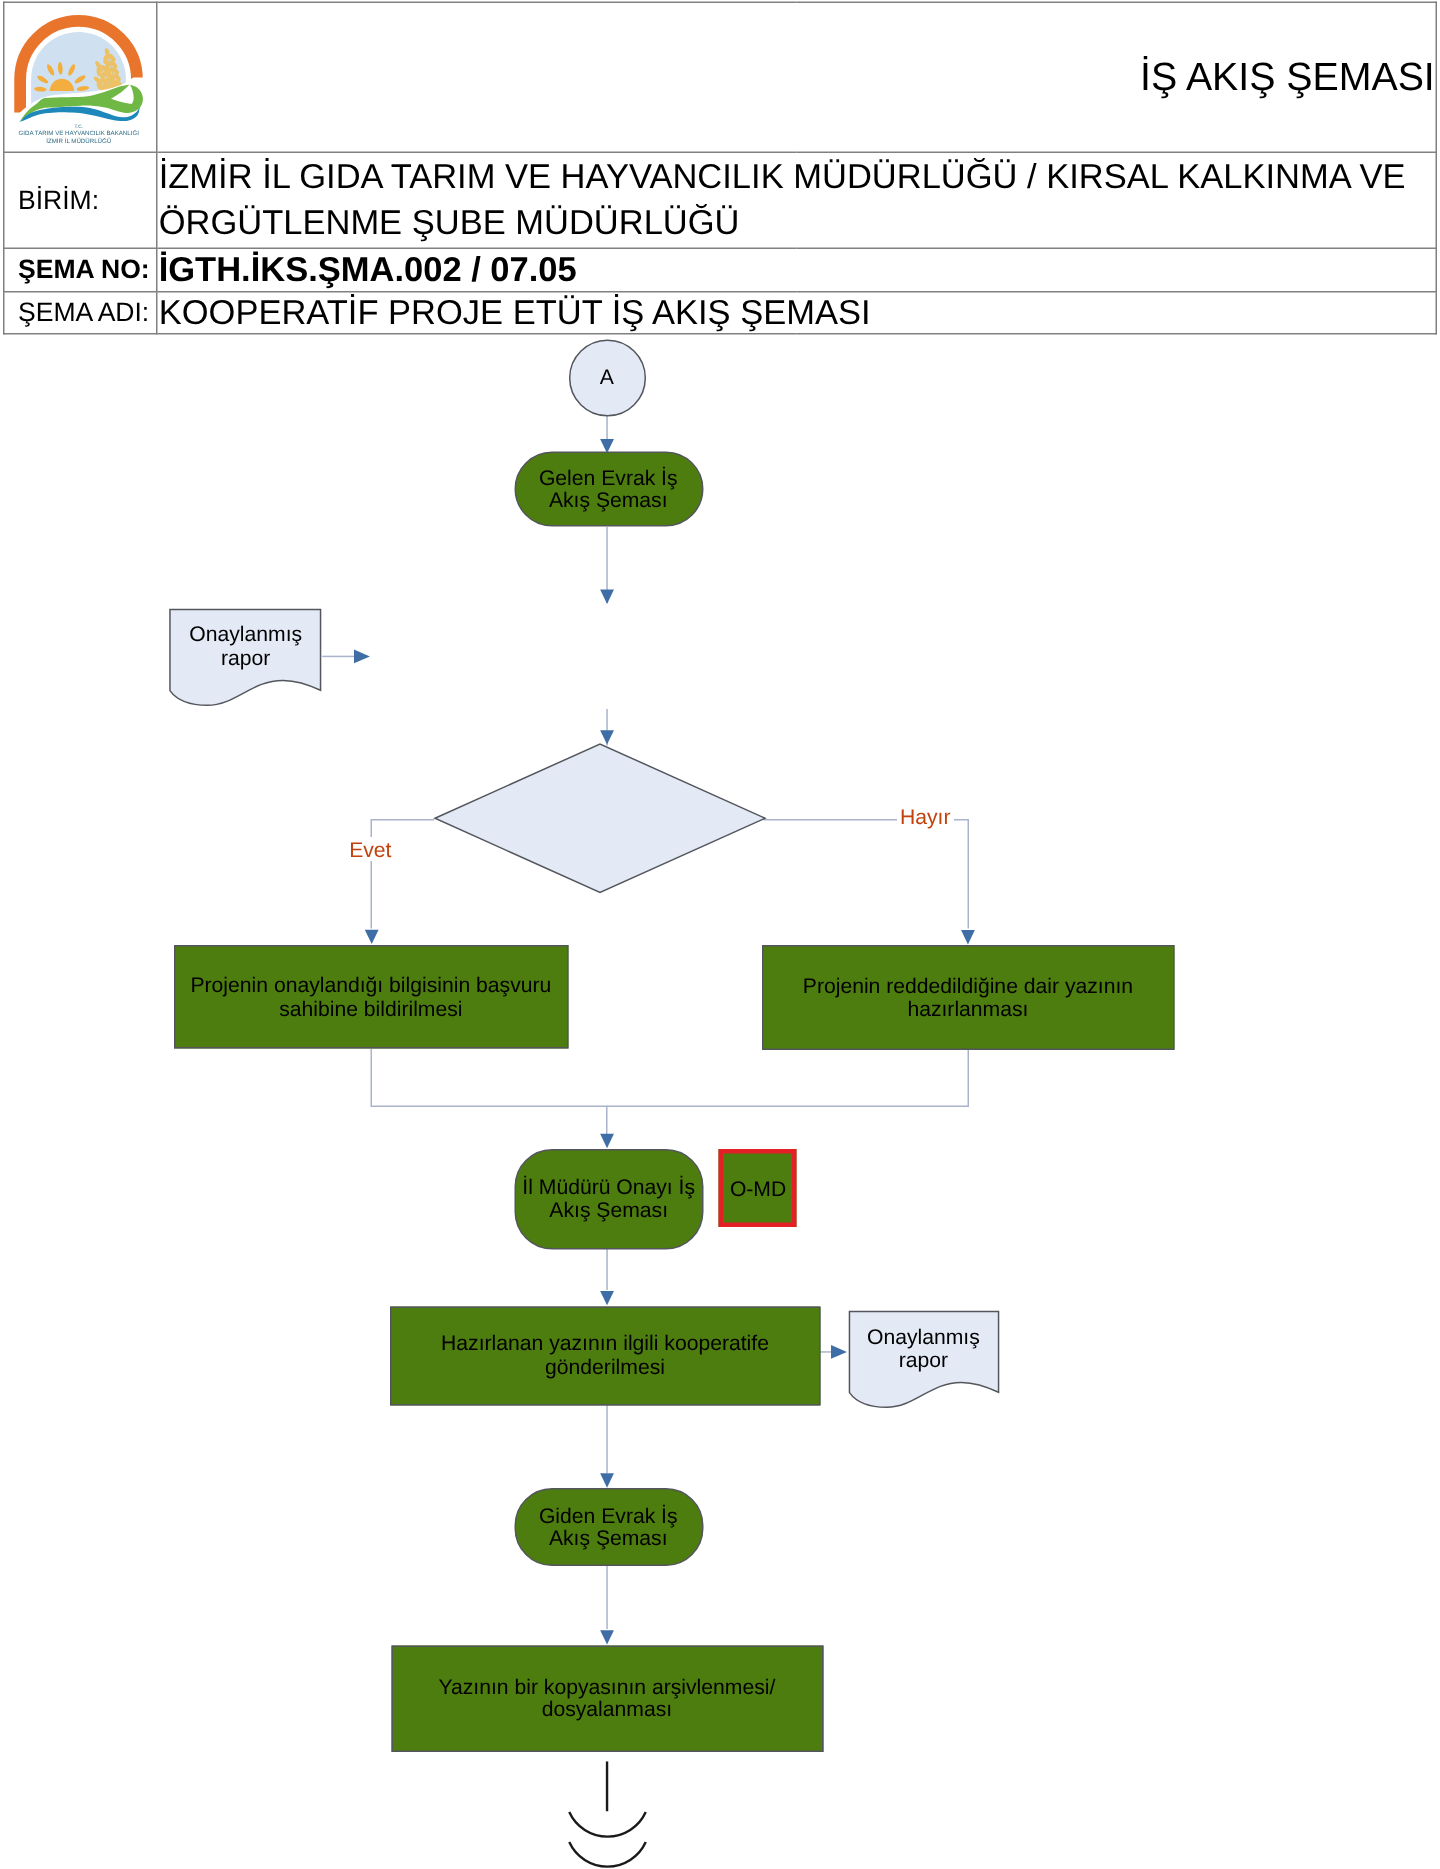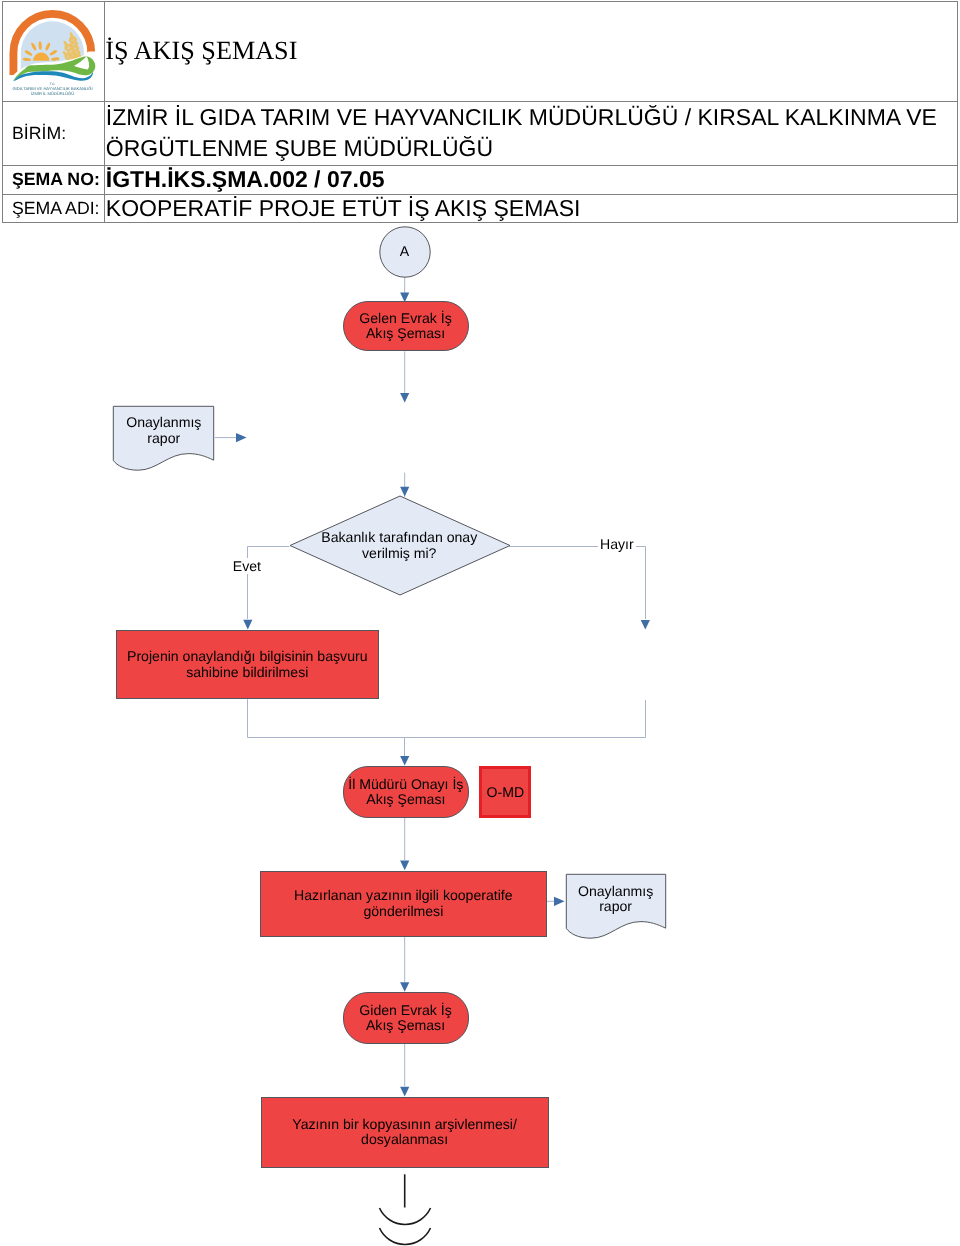--- a/index.html
+++ b/index.html
@@ -12,33 +12,33 @@
   
   #hdr{position:absolute;left:2px;top:1px;width:955.5px;height:199px;
        border-collapse:collapse;table-layout:fixed;}
   #hdr td{border:1px solid #808080;padding:0;vertical-align:middle;}
   #hdr tr.r0 td{height:98.6px;}
   #hdr tr.r1 td{height:49.5px;}
   #hdr tr.r2 td{height:25.2px;line-height:1.2;font-weight:bold;}
   #hdr tr.r3 td{height:24.9px;line-height:1.2;margin-top:25px;}
   .c-logo{width:101.3px;text-align:center;line-height:0;font-size:0;}
   .c-lbl{width:101.3px;}
-  .c-title{text-align:left;line-height:0;font-family:Liberation Serif, serif;}
+  .c-title{text-align:right;line-height:0;}
   .title-txt{font-size:26.2px;letter-spacing:0px;line-height:1;display:block;}
   #hdr td.lbl{font-size:17.7px;padding-left:9px;box-sizing:border-box;white-space:nowrap;}
   #hdr td.val{font-size:23px;padding-left:0.5px;box-sizing:border-box;line-height:1.38;}
 
   
   #flow{position:absolute;left:0;top:0;width:960px;height:1246px;}
   .shp{position:absolute;box-sizing:border-box;
-       background:#ef4444;border:1px solid #53565C;
+       background:#4d7c0f;border:1px solid #53565C;
        display:flex;align-items:center;justify-content:center;text-align:center;}
   .shp span{display:block;line-height:1.07;}
   .svgshape{position:absolute;overflow:visible;}
-  .lbltxt{position:absolute;font-size:14.1px;color:#000000;white-space:nowrap;
+  .lbltxt{position:absolute;font-size:14.1px;color:#c2410c;white-space:nowrap;
           background:#fff;line-height:1;padding:1px 2px;}
   #conn{position:absolute;left:0;top:0;}
   .ntxt{position:absolute;display:flex;align-items:center;justify-content:center;
         text-align:center;font-size:14.1px;line-height:1.07;}
   .ntxt i, .shp i{font-style:normal;}
   .shp{font-size:14.1px;}
   .rnd{border-radius:25px;}
   .omd{border:3px solid #E41F26;font-size:14.1px;}
 </style>
 </head>
@@ -200,33 +200,33 @@
            C 13,65.2 5,60.5 1.3,55.4 Z" fill="#E3E9F5" stroke="#53565C" stroke-width="1"></path>
 </svg>
 <div class="ntxt" style="left:112.8px;top:410.5px;width:102px;height:40px">
   <span><i>Onaylanmış</i><br><i>rapor</i></span>
 </div>
 
 
 <svg class="svgshape" style="left:288.5px;top:495px;width:222px;height:101px" viewBox="0 0 222 101">
   <path d="M1,50.5 L111,1 L221,50.5 L111,100 Z" fill="#E3E9F5" stroke="#53565C" stroke-width="1"></path>
 </svg>
-<div class="ntxt" style="left:289.5px;top:496px;width:219.5px;height:99px">
-  <span><i>Bakanlık tarafından onay</i><br><i>verilmiş mi?</i></span>
-</div>
 
 <div class="lbltxt" style="left:230.8px;top:557.6px">Evet</div>
 <div class="lbltxt" style="left:598.0px;top:536.2px">Hayır</div>
 
 <div class="shp" style="left:115.5px;top:629.8px;width:263.5px;height:69.5px">
   <span><i>Projenin onaylandığı bilgisinin başvuru</i><br><i>sahibine bildirilmesi</i></span>
 </div>
 
-
-<div class="shp rnd" style="left:342.8px;top:765.7px;width:126px;height:52px">
+<div class="shp" style="left:507.8px;top:630px;width:275px;height:70px">
+  <span><i>Projenin reddedildiğine dair yazının</i><br><i>hazırlanması</i></span>
+</div>
+
+<div class="shp rnd" style="left:342.8px;top:765.7px;width:126px;height:67px">
   <span><i>İl Müdürü Onayı İş</i><br><i>Akış Şeması</i></span>
 </div>
 
 <div class="shp omd" style="left:479.4px;top:766.1px;width:52px;height:52px">
   <span>O-MD</span>
 </div>
 
 <div class="shp" style="left:260.1px;top:870.5px;width:286.5px;height:66px">
   <span><i>Hazırlanan yazının ilgili kooperatife</i><br><i>gönderilmesi</i></span>
 </div>

